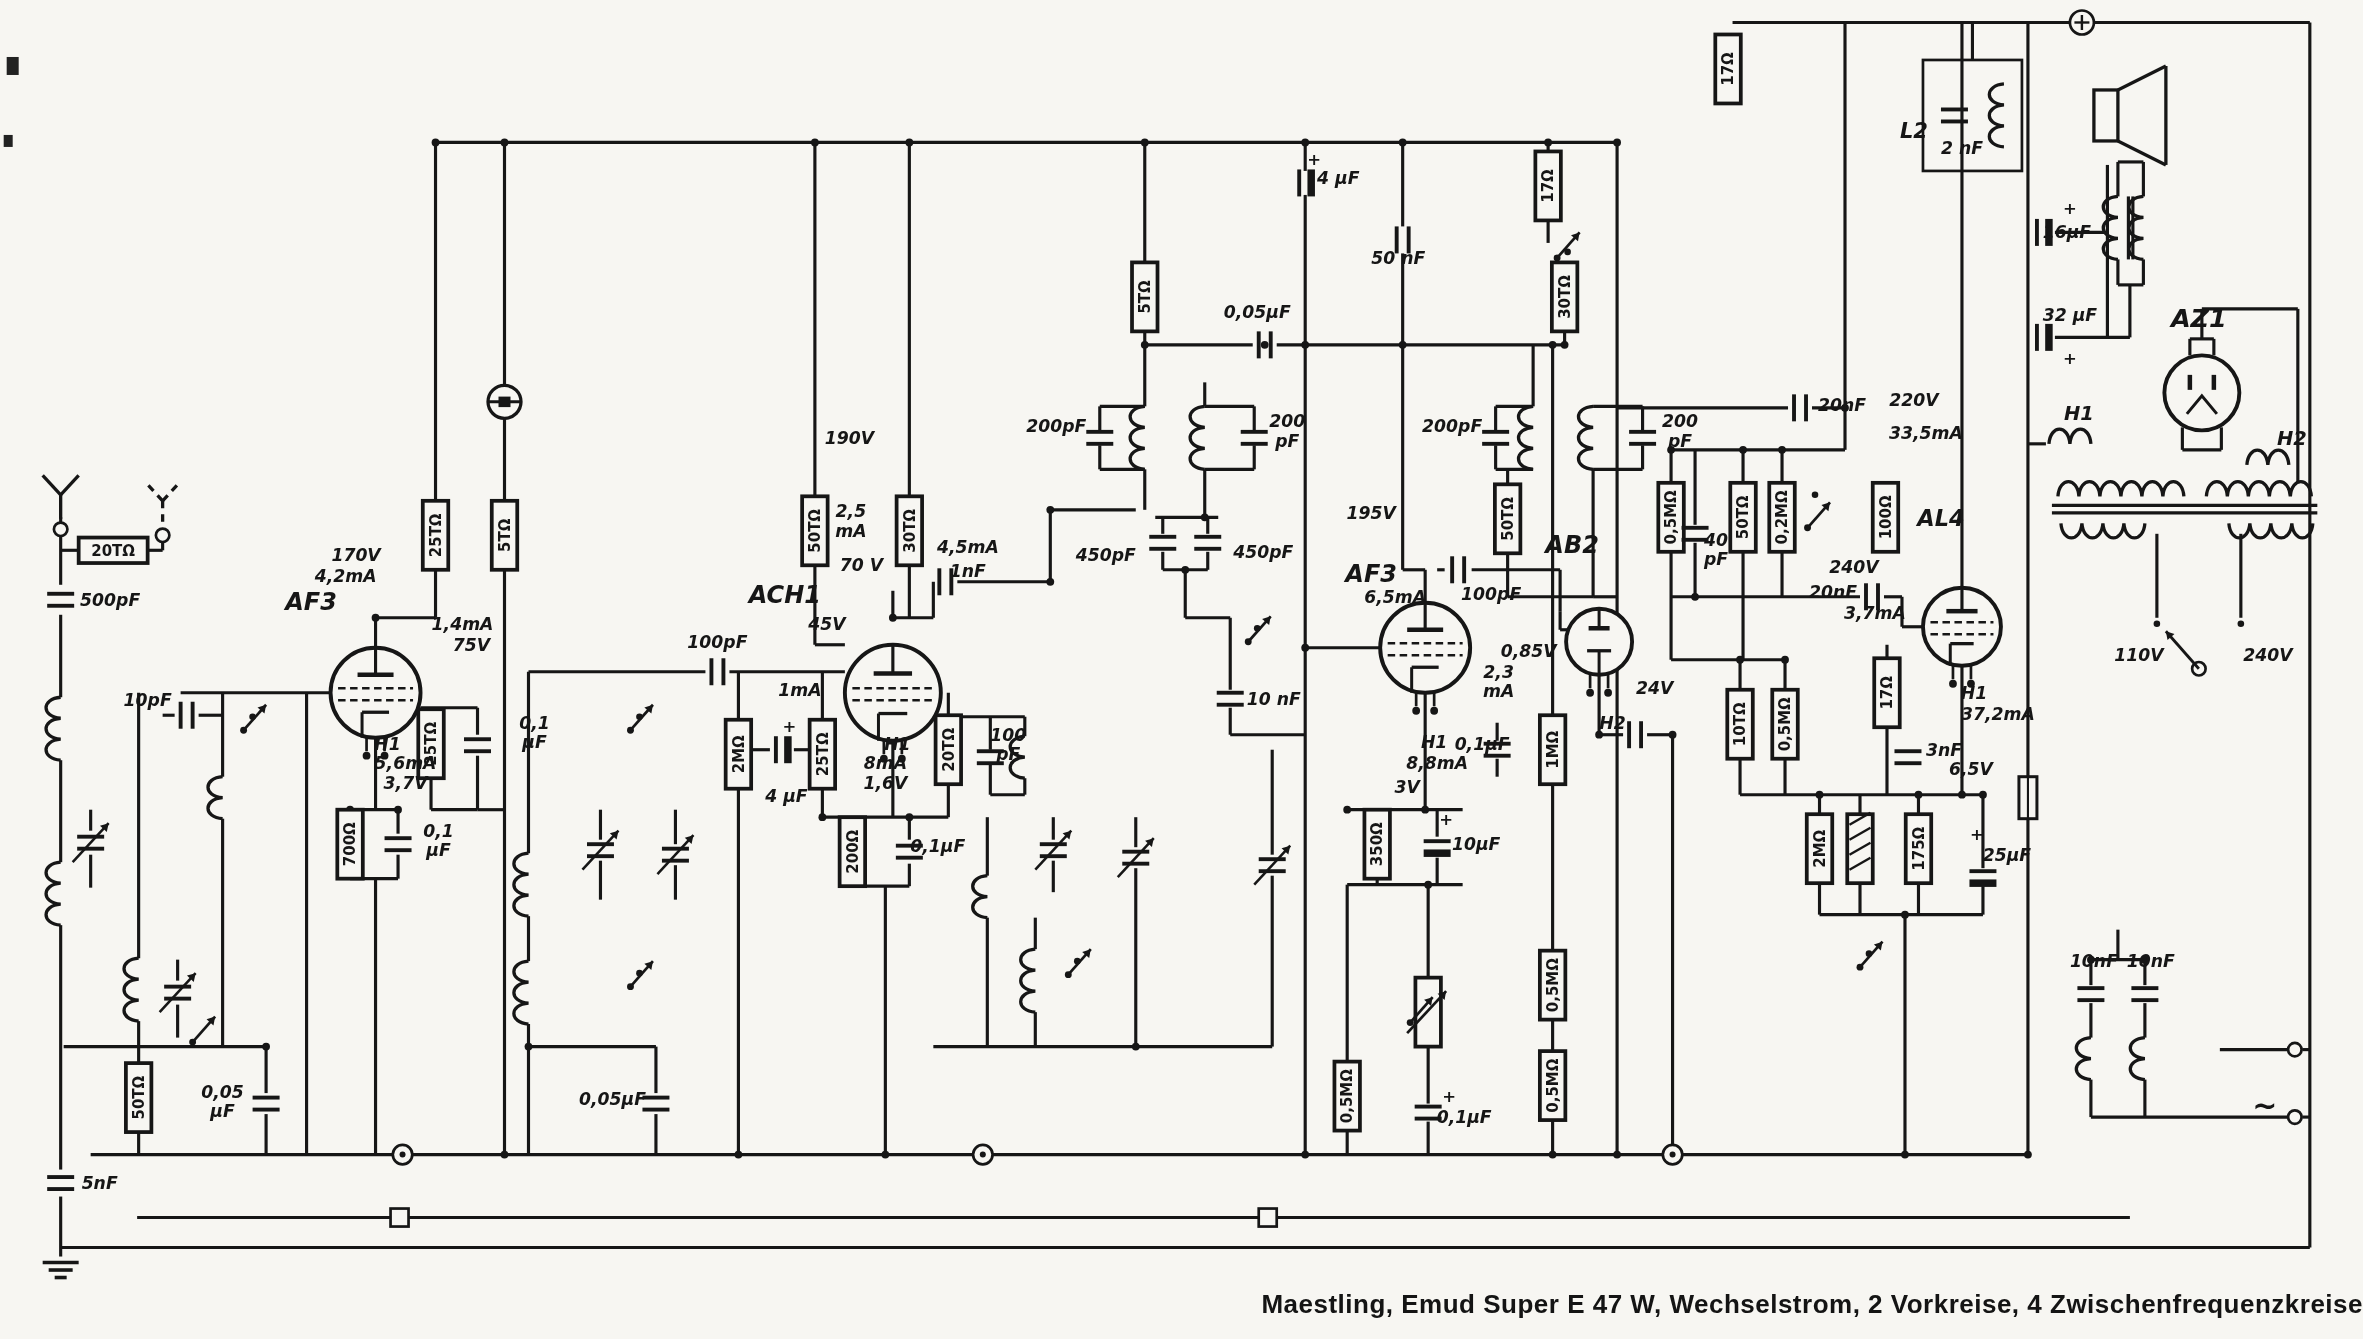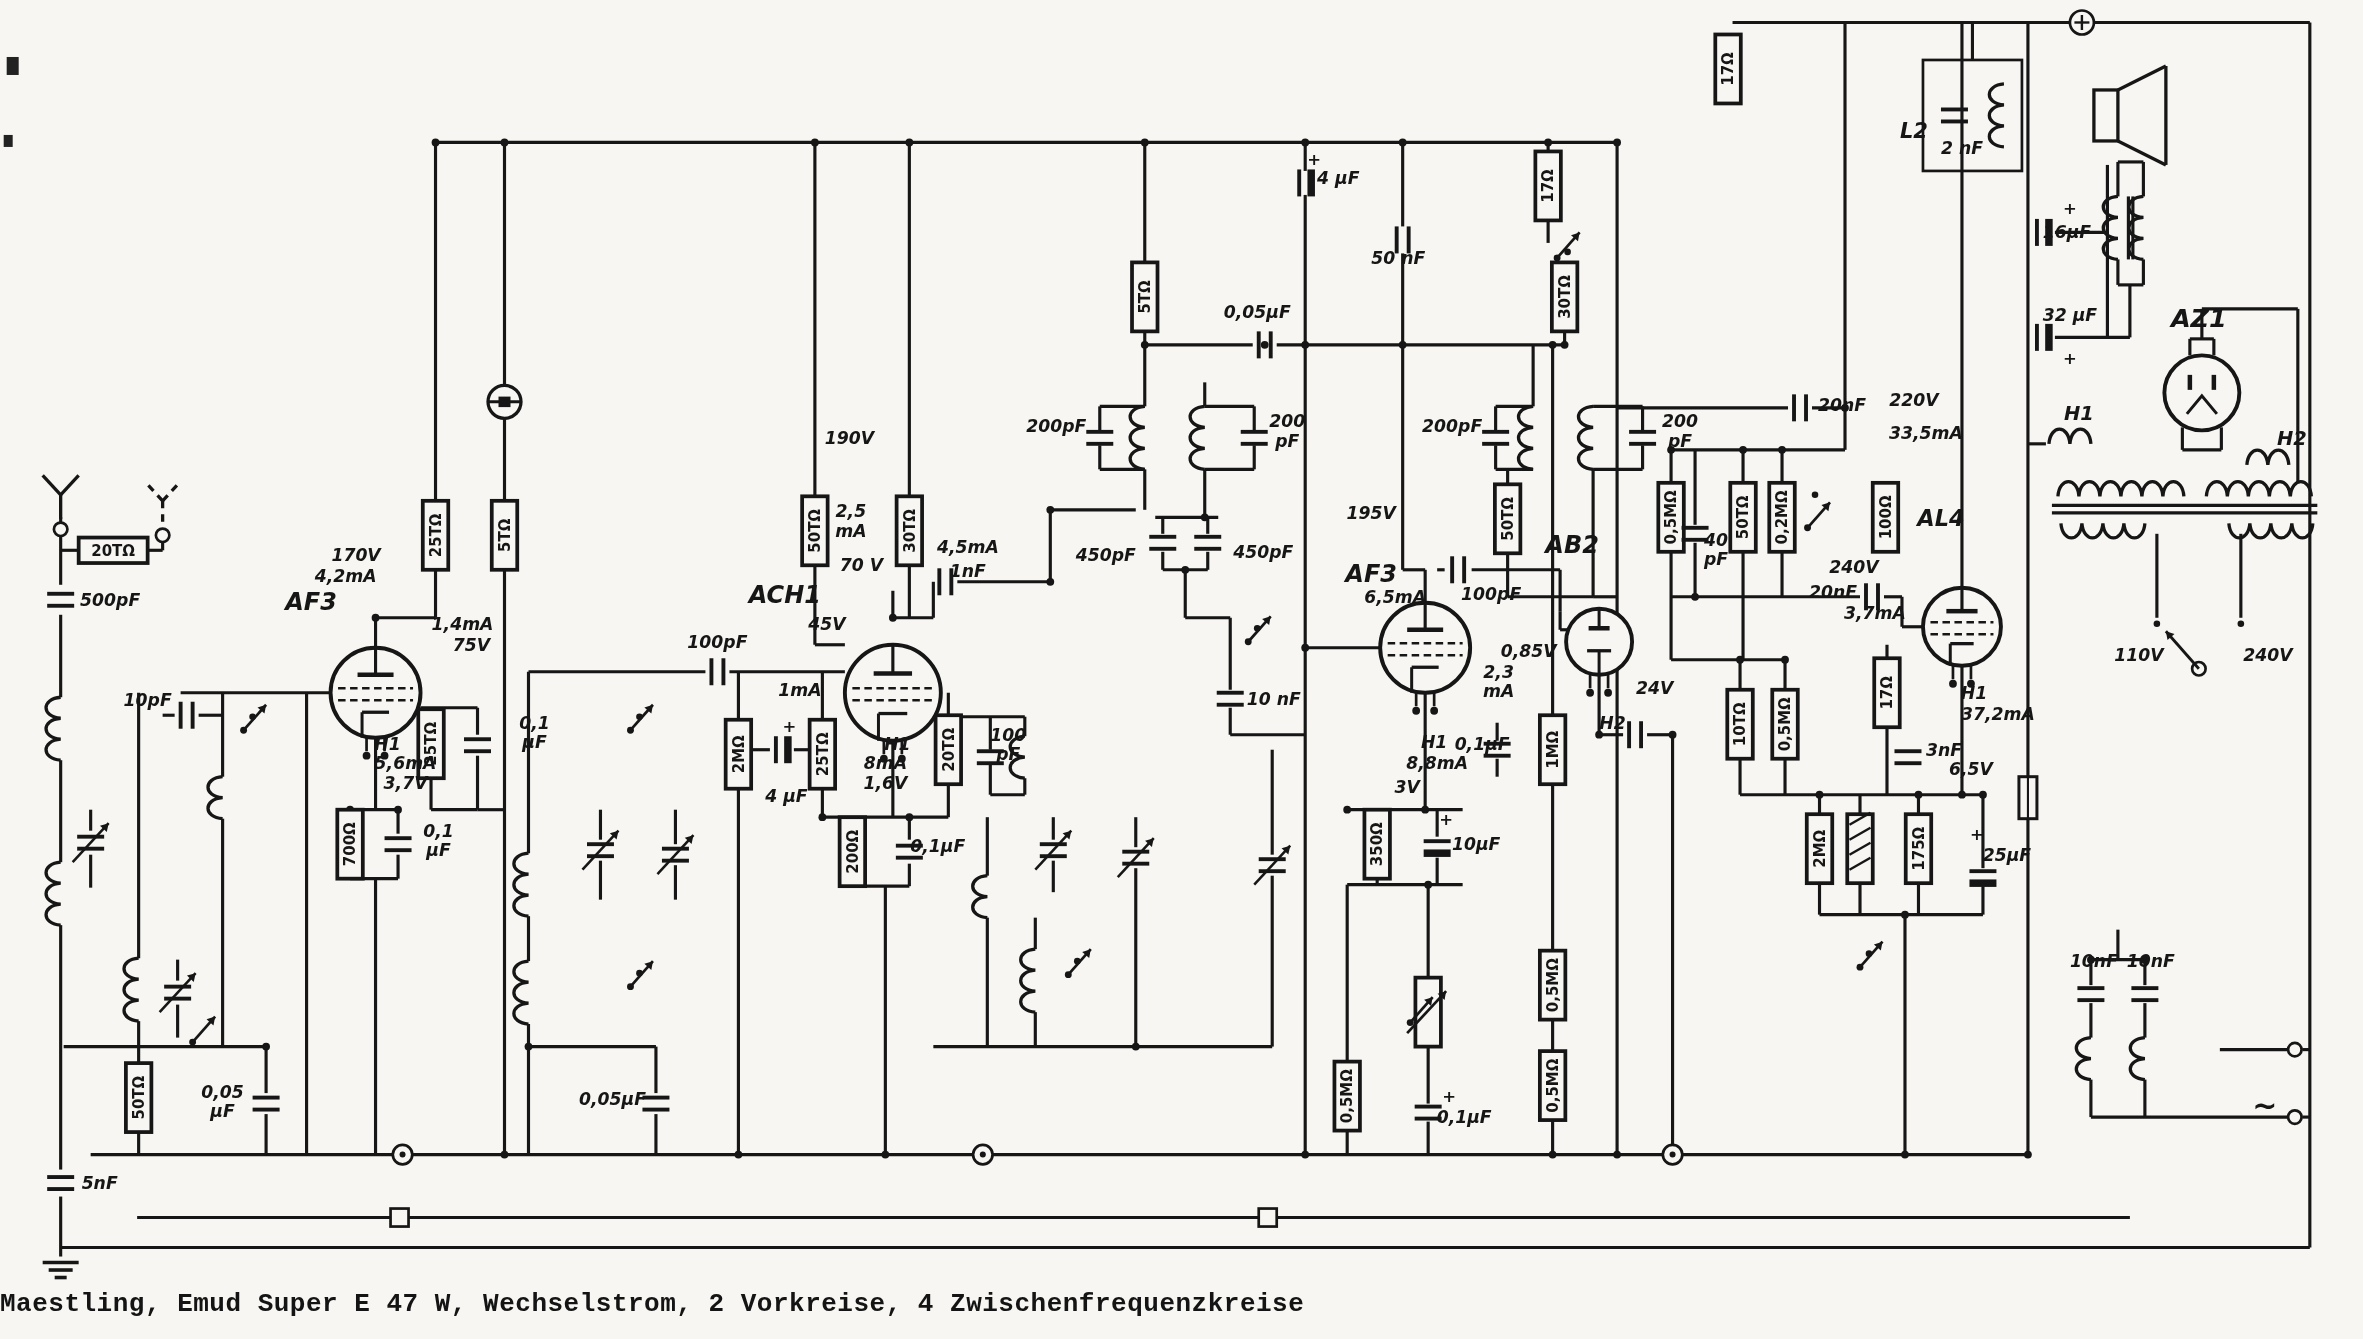--- a/index.html
+++ b/index.html
@@ -1,20 +1,20 @@
 <!DOCTYPE html>
 <html><head>
 <meta charset="utf-8">
 <style>
   html,body{margin:0;padding:0;background:#e8e7e3;}
   .page{position:relative;width:2363px;height:1339px;background:#f7f6f2;overflow:hidden;
         font-family:"DejaVu Sans",sans-serif;}
   svg{position:absolute;left:0;top:0;width:2363px;height:1339px;}
-  .caption{position:absolute;left:0;right:0;top:1289px;text-align:left;
-           font-family:Liberation Mono, monospace;font-weight:bold;font-size:26px;color:#141414;
+  .caption{position:absolute;left:0;right:0;top:1289px;text-align:right;
+           font-family:Liberation Sans, sans-serif;font-weight:bold;font-size:26px;color:#141414;
            letter-spacing:0.5px;}
 </style>
 </head>
 <body>
 
 <div class="page">
   <svg id="cv" viewBox="0 0 1575 893" xmlns="http://www.w3.org/2000/svg">
       <line x1="290" y1="95" x2="1078" y2="95" stroke="#161616" stroke-width="2.1"></line>
       <line x1="1155" y1="15" x2="1540" y2="15" stroke="#161616" stroke-width="2.1"></line>
       <line x1="1540" y1="15" x2="1540" y2="832" stroke="#161616" stroke-width="2.1"></line>

